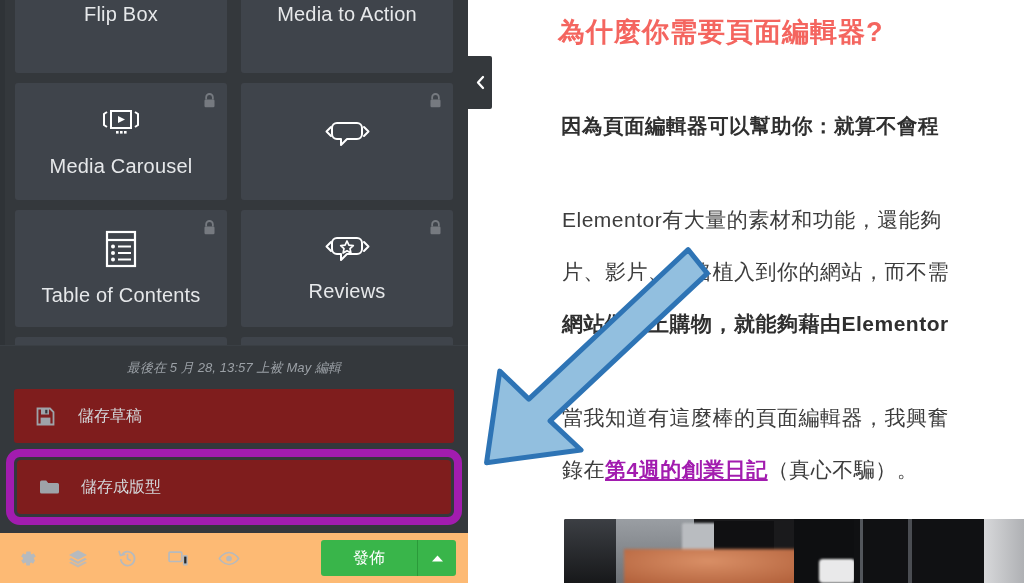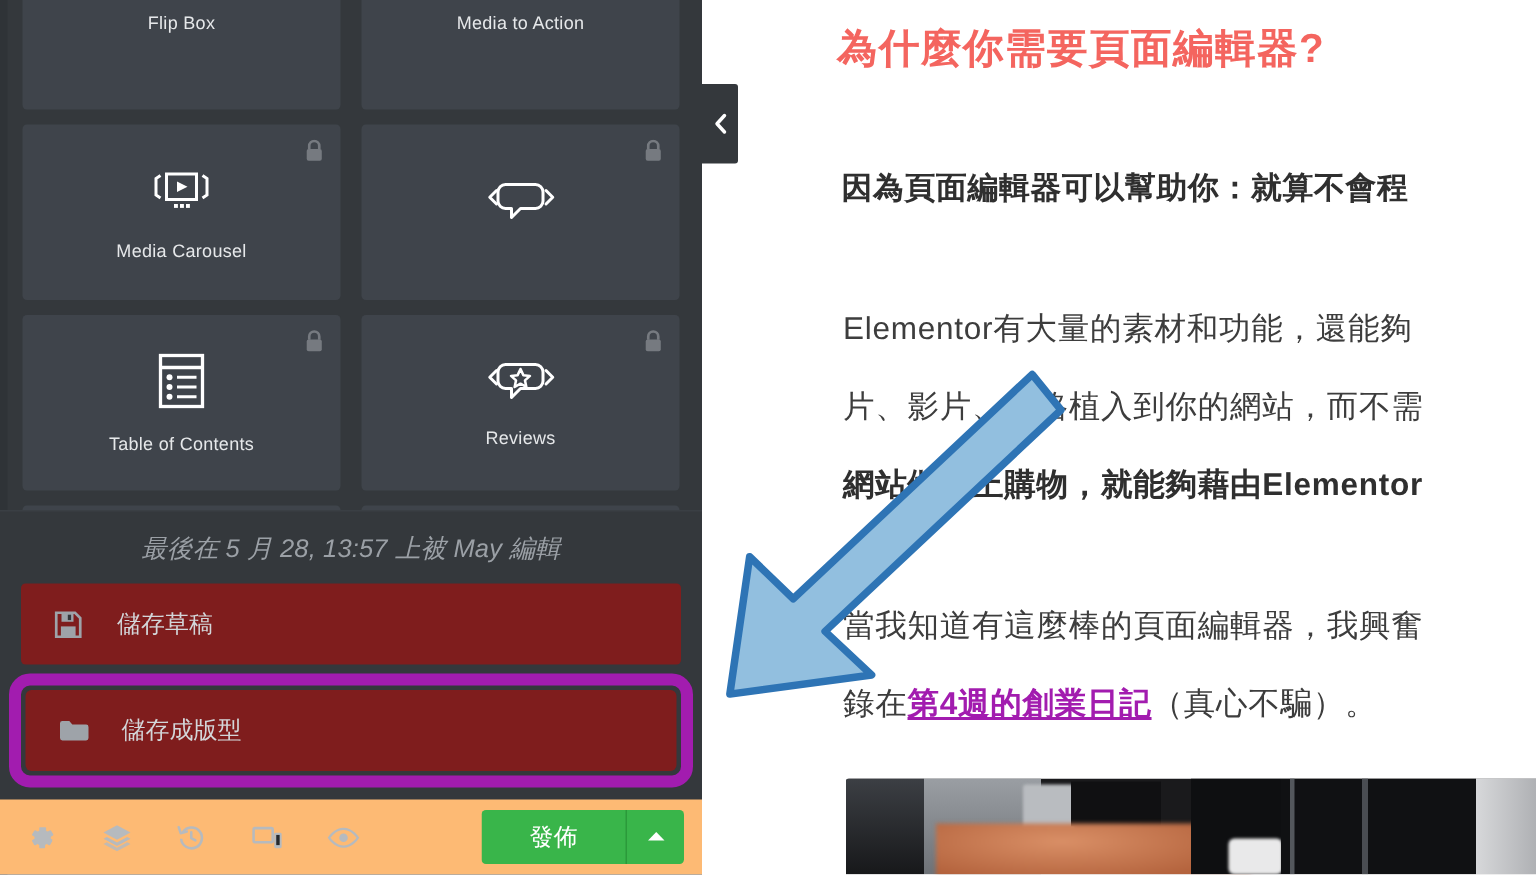--- a/index.html
+++ b/index.html
@@ -43,21 +43,21 @@
     justify-content: center;
     cursor: pointer;
   }
   .widget .w-icon {
     color: #ffffff;
     margin-bottom: 16px;
     line-height: 0;
   }
   .widget .w-label {
     color: #e6e8ea;
-    font-size: 12px;
+    font-size: 20px;
     letter-spacing: .2px;
     text-align: center;
   }
   .widget.no-icon { justify-content: center; }
   .widget.no-icon .w-label { margin: 0; }
   .lock {
     position: absolute; top: 10px; right: 11px;
     width: 13px; height: 15px;
     opacity: .45;
   }
@@ -77,21 +77,21 @@
   
   #panel-footer {
     position: absolute; left: 0; bottom: 0;
     width: 468px;
     background: #34383c;
     z-index: 20;
     border-top: 1px solid #3a3f44;
   }
   #last-edited {
     color: #9ba0a6;
-    font-size: 17px;
+    font-size: 13px;
     font-style: italic;
     text-align: center;
     padding: 13px 0 12px 0;
     letter-spacing: .1px;
   }
   .save-row {
     position: relative;
     margin: 0 14px 6px 14px;
     height: 54px;
     background: #7f1d1d;

